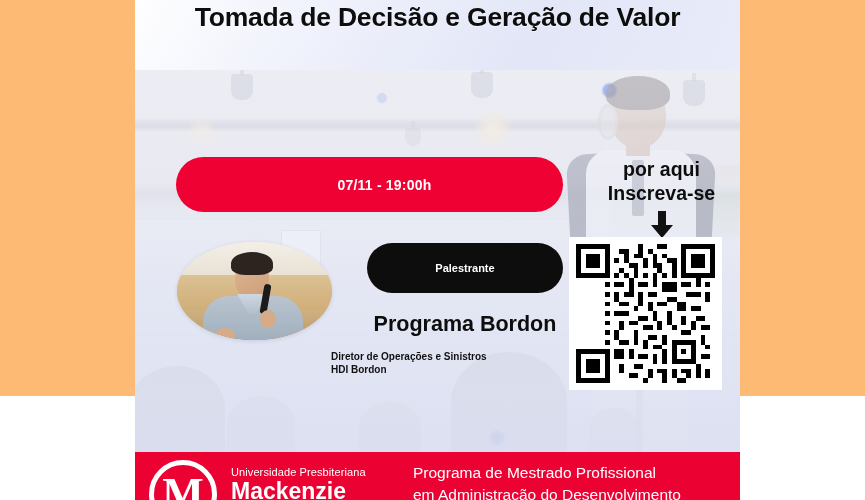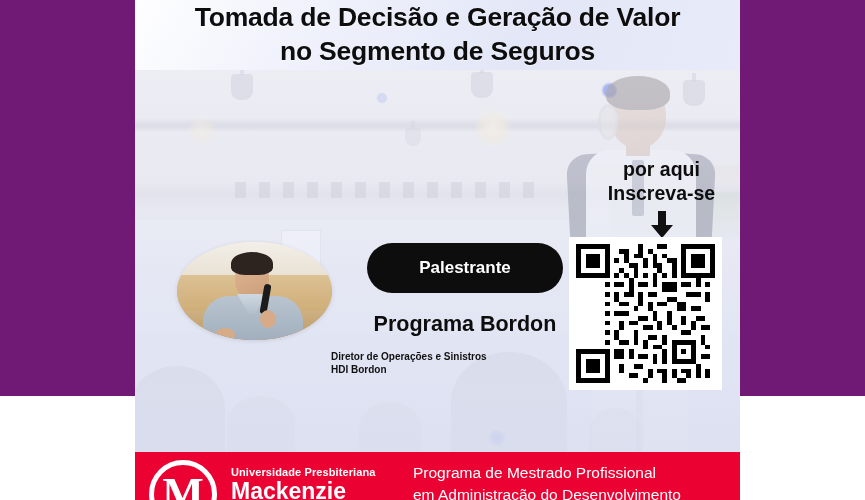--- a/index.html
+++ b/index.html
@@ -12,21 +12,21 @@
     height: 500px;
     overflow: hidden;
     font-family: "Liberation Sans", sans-serif;
   }
 
   
   .canvas {
     position: relative;
     width: 865px;
     height: 396px;
-    background: #701a75;
+    background: #fdba74;
   }
 
   
   .poster {
     position: absolute;
     left: 135px;
     top: 0;
     width: 605px;
     height: 500px;
     overflow: hidden;
@@ -488,21 +488,21 @@
     top: 243px;
     width: 196px;
     height: 50px;
     background: #0d0d0d;
     border-radius: 26px;
     z-index: 7;
     display: flex;
     align-items: center;
     justify-content: center;
     color: #ffffff;
-    font-size: 17px;
+    font-size: 11px;
     font-weight: bold;
   }
 
   
   .speaker-name {
     position: absolute;
     left: 232px;
     top: 312px;
     width: 196px;
     text-align: center;
@@ -578,21 +578,21 @@
     font-family: "Liberation Serif", serif;
   }
   .mack-text {
     position: absolute;
     left: 96px;
     top: 14px;
     color: #ffffff;
   }
   .mack-uni {
     font-size: 11px;
-    font-weight: bold;
+    font-weight: normal;
     letter-spacing: 0.1px;
     line-height: 1.1;
   }
   .mack-name {
     font-size: 23px;
     font-weight: bold;
     line-height: 1.05;
     margin-top: 1px;
   }
   .program {
@@ -653,24 +653,24 @@
       <div class="aud a4"></div>
       <div class="aud a3"></div>
       <div class="aud a5"></div>
       <div class="blue-hint"></div>
 
       <div class="veil"></div>
     </div>
 
     <div class="title">
       <span>Tomada de Decisão e Geração de Valor</span>
-      <span class="l2">no Segmento de Seguros</span>
     </div>
 
     <div class="info-pill">
+      <div class="pill-right">07/11 - 19:00h</div>
     </div>
 
     <div class="signup">
       <div class="signup-text">
         <div>por aqui</div>
         <div>Inscreva-se</div>
       </div>
       <div class="arrow-down"></div>
     </div>
 

